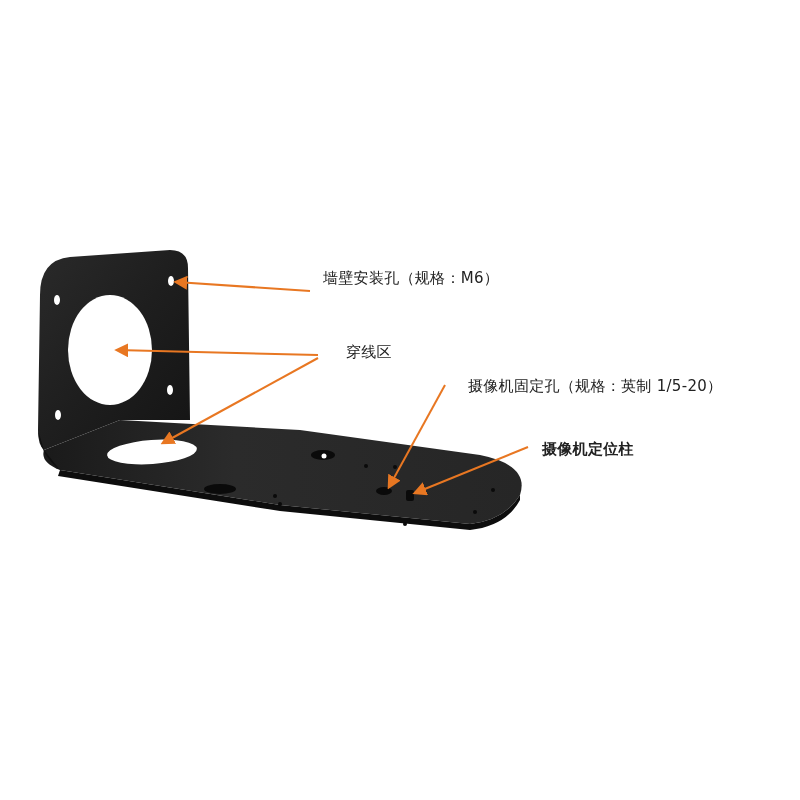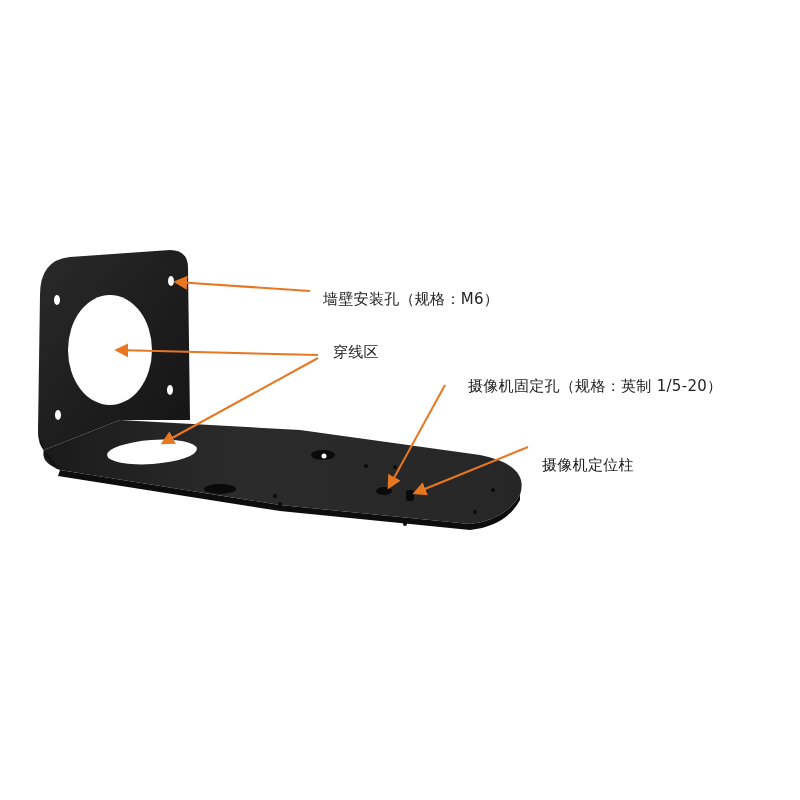--- a/index.html
+++ b/index.html
@@ -67,16 +67,16 @@
 
   <g stroke="#e87722" stroke-width="2" fill="none">
     <line x1="310" y1="291" x2="176" y2="282" marker-end="url(#arrowHead)"></line>
     <line x1="318" y1="355" x2="117" y2="350" marker-end="url(#arrowHead)"></line>
     <line x1="318" y1="358" x2="163" y2="443" marker-end="url(#arrowHead)"></line>
     <line x1="445" y1="385" x2="389" y2="487" marker-end="url(#arrowHead)"></line>
     <line x1="528" y1="447" x2="415" y2="493" marker-end="url(#arrowHead)"></line>
   </g>
 </svg>
 
-<div class="label" style="left:323px; top:290px;">墙壁安装孔（规格：M6）</div>
-<div class="label" style="left:333px; top:343px;">穿线区</div>
+<div class="label" style="left:323px; top:269px;">墙壁安装孔（规格：M6）</div>
+<div class="label" style="left:346px; top:343px;">穿线区</div>
 <div class="label" style="left:468px; top:377px;">摄像机固定孔（规格：英制 1/5-20）</div>
-<div class="label" style="left:542px; top:456px;">摄像机定位柱</div>
+<div class="label" style="left:542px; top:440px;font-weight:bold;">摄像机定位柱</div>
 
 </body></html>

